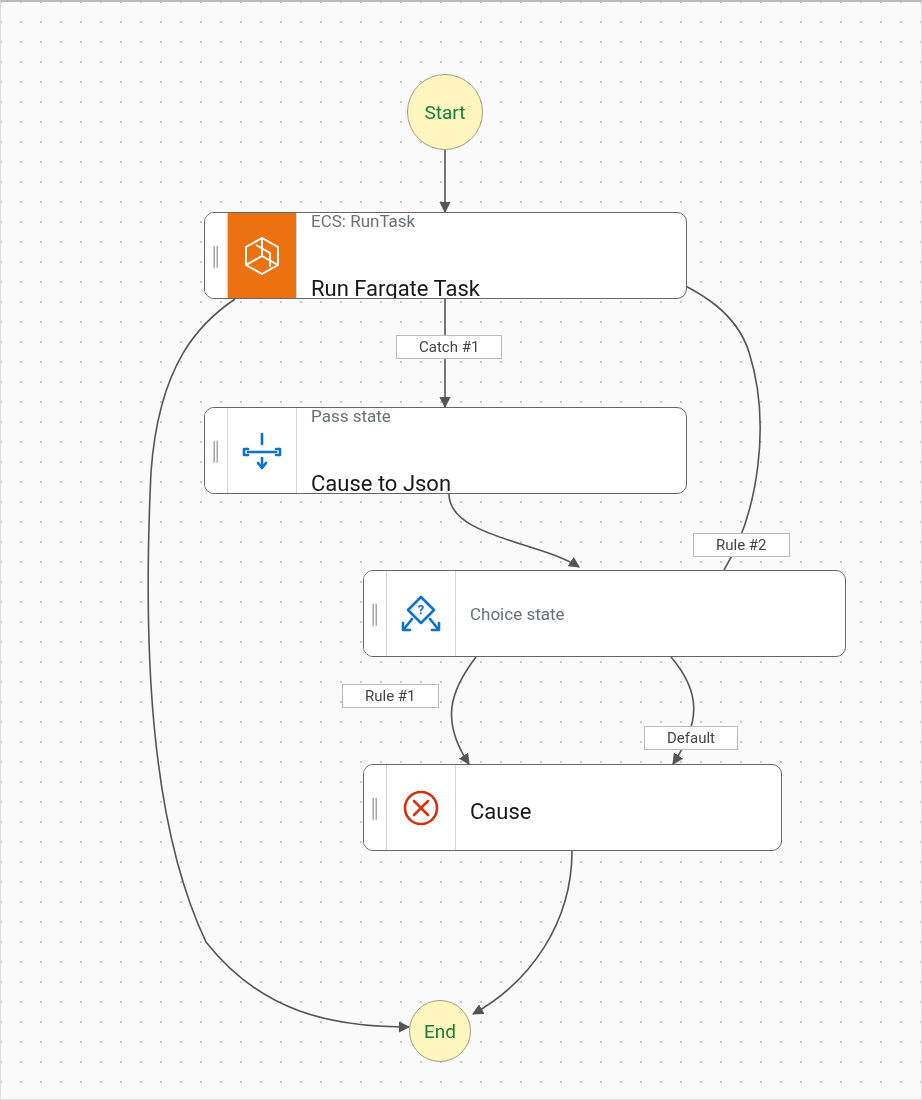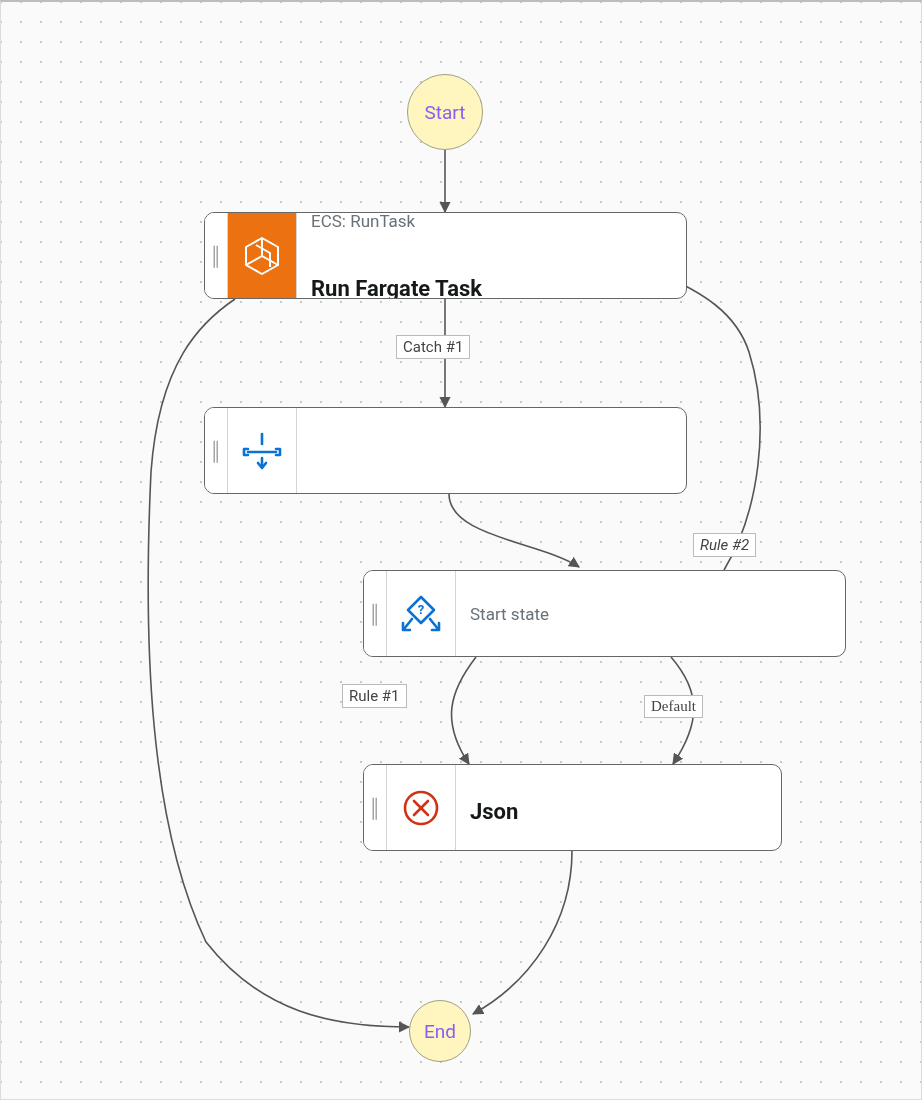--- a/index.html
+++ b/index.html
@@ -30,21 +30,21 @@
   }
   .terminal {
     position: absolute;
     border-radius: 50%;
     background: #fff6bf;
     border: 1.5px solid #a0a080;
     display: flex;
     align-items: center;
     justify-content: center;
     font-size: 19px;
-    color: #8b5cf6;
+    color: #15803d;
     box-sizing: border-box;
   }
   .state {
     position: absolute;
     background: #fff;
     border: 1.5px solid #666;
     border-radius: 10px;
     display: flex;
     align-items: stretch;
     box-sizing: border-box;
@@ -76,31 +76,31 @@
     flex-direction: column;
     justify-content: center;
     gap: 37px;
   }
   .state .subtitle {
     font-size: 17px;
     color: #687078;
   }
   .state .title {
     font-size: 22px;
-    font-weight: 700;
+    font-weight: 400;
     color: #16191a;
     margin-top: 8px;
   }
   .edge-label {
     position: absolute;
     background: #fff;
     border: 1px solid #bbbbbb;
     font-size: 15px;
     color: #444;
-    padding: 2px 6px;
+    padding: 2px 22px;
     box-sizing: border-box;
   }
 </style>
 </head>
 <body>
 
 <div class="canvas">
 
   <svg class="edges">
     <defs>
@@ -155,60 +155,64 @@
         <g fill="none" stroke="#0972d3" stroke-width="2.6" stroke-linecap="round" stroke-linejoin="round">
           <line x1="22" y1="5" x2="22" y2="15"></line>
           <path d="M 8 20 L 4 20 L 4 26 L 8 26"></path>
           <path d="M 36 20 L 40 20 L 40 26 L 36 26"></path>
           <line x1="8" y1="23" x2="36" y2="23"></line>
           <line x1="22" y1="29" x2="22" y2="38"></line>
           <polyline points="18,34 22,39 26,34"></polyline>
         </g>
       </svg>
     </div>
+    <div class="text">
+      <div class="subtitle">Pass state</div>
+      <div class="title">Cause to Json</div>
+    </div>
   </div>
 
   <div class="state" style="left:362px; top:568px; width:483px; height:87px;">
     <div class="grip">║</div>
     <div class="icon">
       <svg width="46" height="46" viewBox="0 0 46 46">
         <g fill="none" stroke="#0972d3" stroke-width="2.6" stroke-linecap="round" stroke-linejoin="round">
           <polygon points="23,6 36,19 23,32 10,19"></polygon>
           <text x="23" y="23" text-anchor="middle" font-size="13" fill="#0972d3" stroke="none" font-weight="bold">?</text>
           <line x1="14" y1="28" x2="6" y2="38"></line>
           <polyline points="5,32 5,39 12,39"></polyline>
           <line x1="32" y1="28" x2="40" y2="38"></line>
           <polyline points="41,32 41,39 34,39"></polyline>
         </g>
       </svg>
     </div>
     <div class="text">
-      <div class="subtitle">Start state</div>
+      <div class="subtitle">Choice state</div>
     </div>
   </div>
 
   <div class="state" style="left:362px; top:762px; width:419px; height:87px;">
     <div class="grip">║</div>
     <div class="icon">
       <svg width="40" height="40" viewBox="0 0 40 40">
         <circle cx="20" cy="20" r="16" fill="none" stroke="#d13212" stroke-width="2.6"></circle>
         <line x1="13" y1="13" x2="27" y2="27" stroke="#d13212" stroke-width="2.6" stroke-linecap="round"></line>
         <line x1="27" y1="13" x2="13" y2="27" stroke="#d13212" stroke-width="2.6" stroke-linecap="round"></line>
       </svg>
     </div>
     <div class="text">
-      <div class="title">Json</div>
+      <div class="title">Cause</div>
     </div>
   </div>
 
   <div class="terminal" style="left:408px; top:998px; width:62px; height:62px;">
     <span>End</span>
   </div>
 
   <div class="edge-label" style="left:395px; top:333px;">Catch #1</div>
 
-  <div class="edge-label" style="left:692px; top:531px;font-style:italic;">Rule #2</div>
+  <div class="edge-label" style="left:692px; top:531px;">Rule #2</div>
 
   <div class="edge-label" style="left:341px; top:682px;">Rule #1</div>
 
-  <div class="edge-label" style="left:643px; top:693px;font-family:Liberation Serif, serif;">Default</div>
+  <div class="edge-label" style="left:643px; top:724px;">Default</div>
 
 </div>
 
 </body></html>

